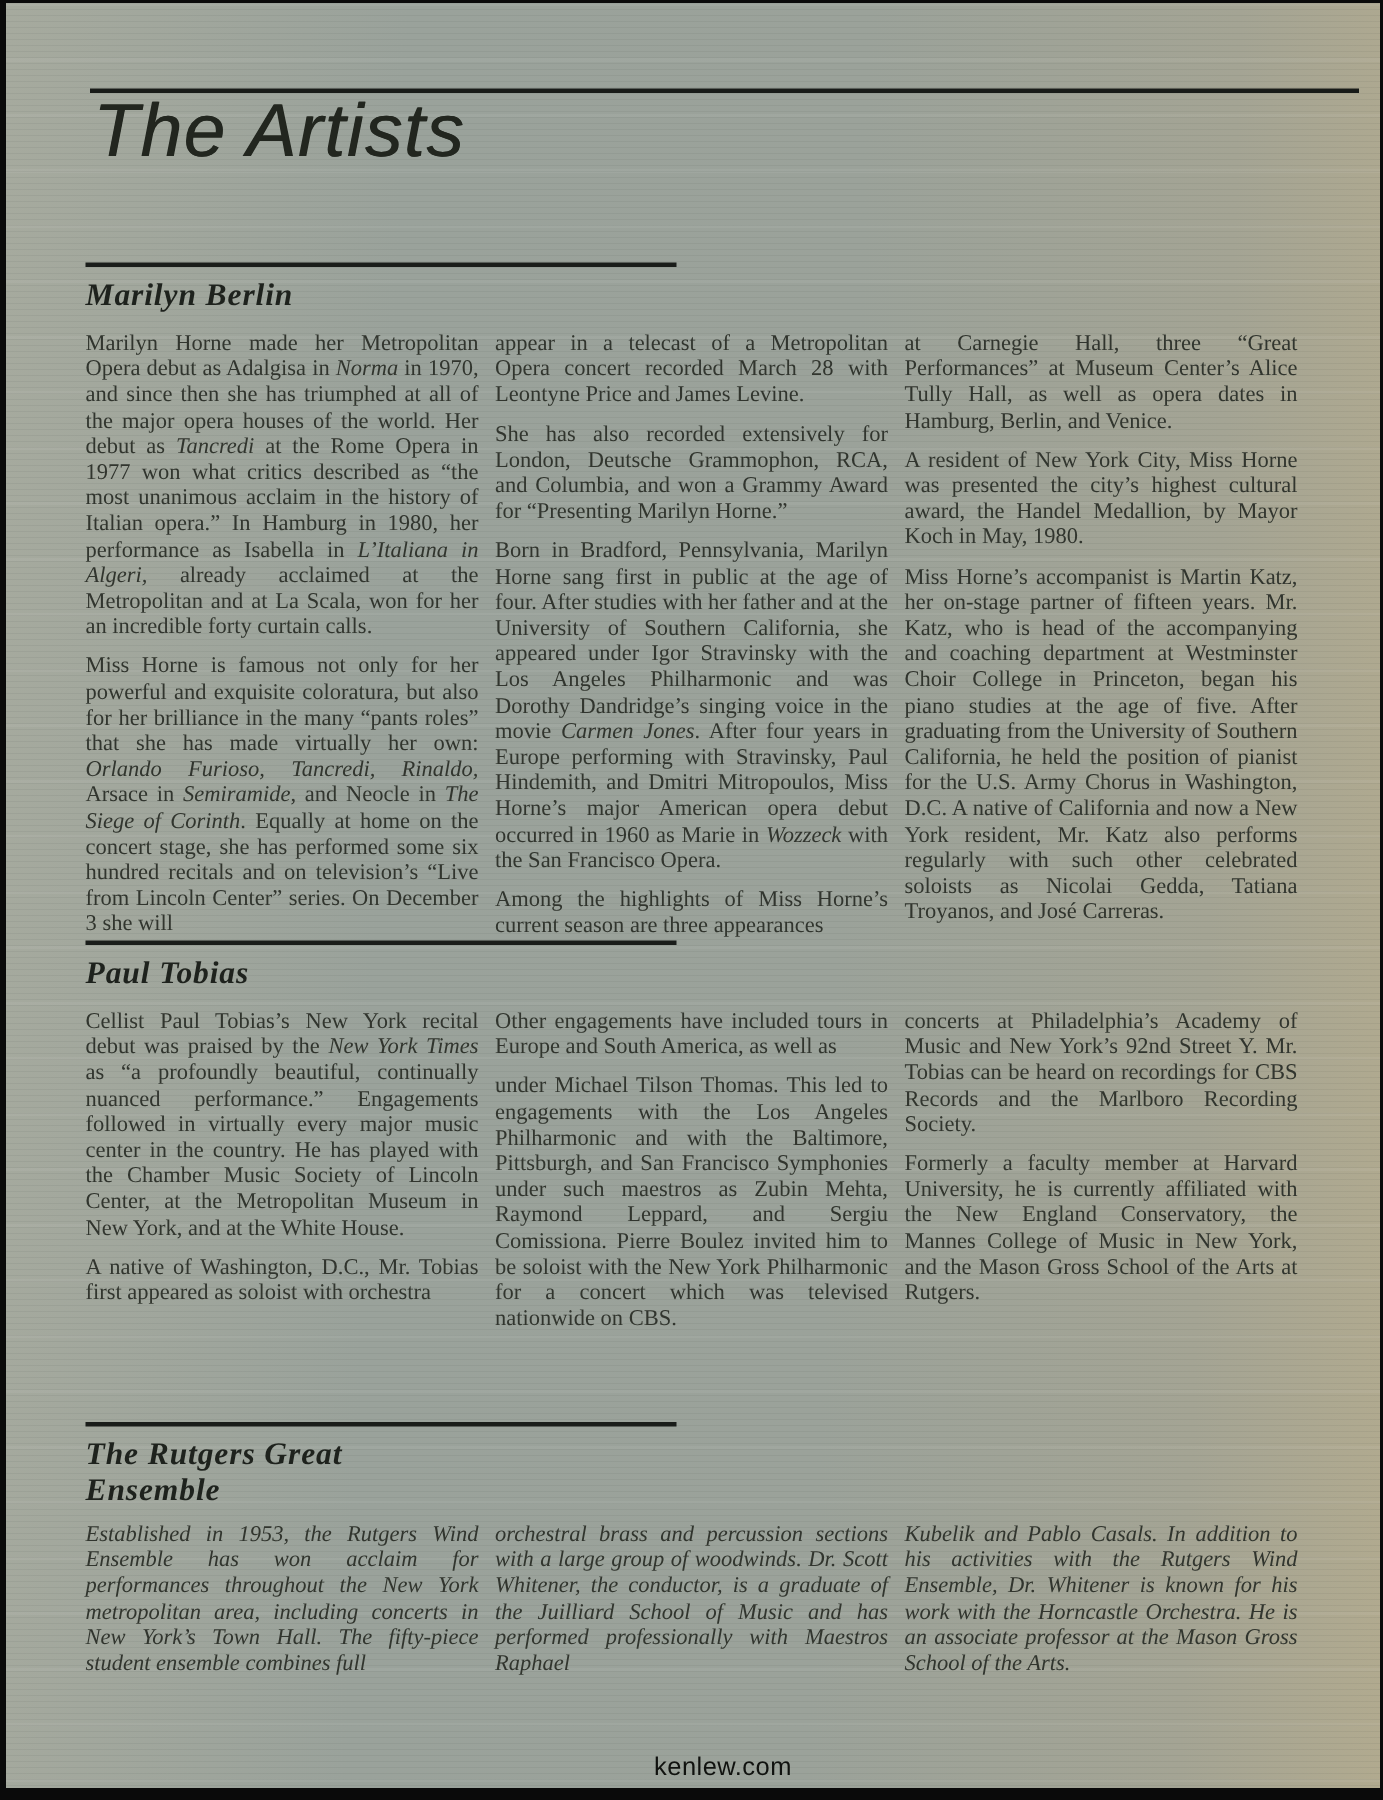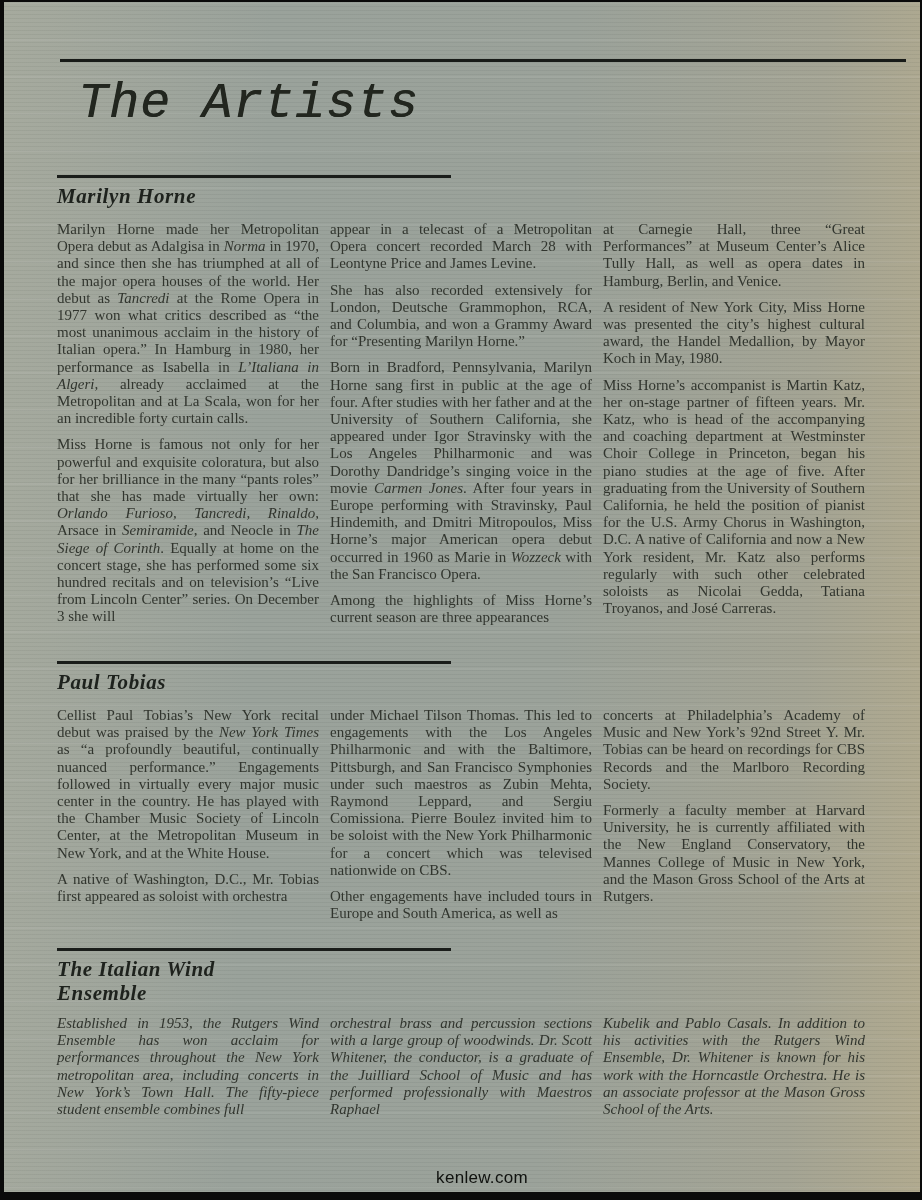--- a/index.html
+++ b/index.html
@@ -12,30 +12,30 @@
     position:absolute;left:4px;top:2px;right:2px;bottom:8px;
     background:
       repeating-linear-gradient(180deg, rgba(30,40,35,0.06) 0 1px, rgba(0,0,0,0) 1px 4px),
       repeating-linear-gradient(180deg, rgba(255,255,255,0.05) 0 2px, rgba(0,0,0,0) 2px 37px),
       linear-gradient(92deg,#a6aa9e 0%,#9aa29b 28%,#9ba29a 60%,#a4a494 86%,#b1aa8f 100%);
   }
   .title-rule{
     position:absolute;left:56px;top:57px;width:846px;height:3px;background:#181b18;
   }
   .page-title{
-    position:absolute;left:58px;top:58px;margin:16px;
-    font-family:Liberation Mono, monospace;
+    position:absolute;left:58px;top:58px;margin:0;
+    font-family:Liberation Sans, sans-serif;
     font-style:italic;font-weight:400;font-size:50px;line-height:1.1;
     letter-spacing:1px;color:#22261f;
     text-shadow:0.4px 0 0 #22261f;
     text-align:center;
   }
   .sec{position:absolute;left:53px;width:808px;}
   .sec-marilyn{top:173px;}
-  .sec-tobias{top:659px;}
+  .sec-tobias{top:625px;}
   .sec-rutgers{top:946px;}
   .sec-rule{height:3px;width:394px;background:#1a1d1a;}
   .sec h2{
     margin:6px 0 0;font-size:21px;line-height:24px;
     font-style:italic;font-weight:700;letter-spacing:0.6px;color:#1e221d;
   }
   .sec-rutgers h2{width:240px;}
   .cols{display:flex;gap:11px;margin-top:13px;}
   .sec-rutgers .cols{margin-top:10px;font-style:italic;}
   .col{width:262px;font-size:15px;line-height:17.2px;color:#31352e;}
@@ -51,21 +51,21 @@
 </head>
 <body>
 
 <div class="page">
 
   <div class="title-rule"></div>
   <h1 class="page-title">The Artists</h1>
 
   <section class="sec sec-marilyn">
     <div class="sec-rule"></div>
-    <h2>Marilyn Horne</h2>
+    <h2>Marilyn Berlin</h2>
     <div class="cols">
       <div class="col">
           <p><span>Marilyn Horne made her Metropolitan Opera debut as Adalgisa in </span><i>Norma</i><span> in 1970, and since then she has triumphed at all of the major opera houses of the world. Her debut as </span><i>Tancredi</i><span> at the Rome Opera in 1977 won what critics described as “the most unanimous acclaim in the history of Italian opera.” In Hamburg in 1980, her performance as Isabella in </span><i>L’Italiana in Algeri,</i><span> already acclaimed at the Metropolitan and at La Scala, won for her an incredible forty curtain calls.</span></p>
           <p><span>Miss Horne is famous not only for her powerful and exquisite coloratura, but also for her brilliance in the many “pants roles” that she has made virtually her own: </span><i>Orlando Furioso, Tancredi, Rinaldo,</i><span> Arsace in </span><i>Semiramide</i><span>, and Neocle in </span><i>The Siege of Corinth</i><span>. Equally at home on the concert stage, she has performed some six hundred recitals and on television’s “Live from Lincoln Center” series. On December 3 she will</span></p>
         </div>
       <div class="col">
           <p><span>appear in a telecast of a Metropolitan Opera concert recorded March 28 with Leontyne Price and James Levine.</span></p>
           <p><span>She has also recorded extensively for London, Deutsche Grammophon, RCA, and Columbia, and won a Grammy Award for “Presenting Marilyn Horne.”</span></p>
           <p><span>Born in Bradford, Pennsylvania, Marilyn Horne sang first in public at the age of four. After studies with her father and at the University of Southern California, she appeared under Igor Stravinsky with the Los Angeles Philharmonic and was Dorothy Dandridge’s singing voice in the movie </span><i>Carmen Jones</i><span>. After four years in Europe performing with Stravinsky, Paul Hindemith, and Dmitri Mitropoulos, Miss Horne’s major American opera debut occurred in 1960 as Marie in </span><i>Wozzeck</i><span> with the San Francisco Opera.</span></p>
           <p><span>Among the highlights of Miss Horne’s current season are three appearances</span></p>
@@ -80,33 +80,33 @@
 
   <section class="sec sec-tobias">
     <div class="sec-rule"></div>
     <h2>Paul Tobias</h2>
     <div class="cols">
       <div class="col">
           <p><span>Cellist Paul Tobias’s New York recital debut was praised by the </span><i>New York Times</i><span> as “a profoundly beautiful, continually nuanced performance.” Engagements followed in virtually every major music center in the country. He has played with the Chamber Music Society of Lincoln Center, at the Metropolitan Museum in New York, and at the White House.</span></p>
           <p><span>A native of Washington, D.C., Mr. Tobias first appeared as soloist with orchestra</span></p>
         </div>
       <div class="col">
+          <p><span>Other engagements have included tours in Europe and South America, as well as</span></p>
           <p><span>under Michael Tilson Thomas. This led to engagements with the Los Angeles Philharmonic and with the Baltimore, Pittsburgh, and San Francisco Symphonies under such maestros as Zubin Mehta, Raymond Leppard, and Sergiu Comissiona. Pierre Boulez invited him to be soloist with the New York Philharmonic for a concert which was televised nationwide on CBS.</span></p>
-          <p><span>Other engagements have included tours in Europe and South America, as well as</span></p>
         </div>
       <div class="col">
           <p><span>concerts at Philadelphia’s Academy of Music and New York’s 92nd Street Y. Mr. Tobias can be heard on recordings for CBS Records and the Marlboro Recording Society.</span></p>
           <p><span>Formerly a faculty member at Harvard University, he is currently affiliated with the New England Conservatory, the Mannes College of Music in New York, and the Mason Gross School of the Arts at Rutgers.</span></p>
         </div>
     </div>
   </section>
 
   <section class="sec sec-rutgers">
     <div class="sec-rule"></div>
-    <h2>The Italian Wind Ensemble</h2>
+    <h2>The Rutgers Great Ensemble</h2>
     <div class="cols">
       <div class="col">
           <p><span>Established in 1953, the Rutgers Wind Ensemble has won acclaim for performances throughout the New York metropolitan area, including concerts in New York’s Town Hall. The fifty-piece student ensemble combines full</span></p>
         </div>
       <div class="col">
           <p><span>orchestral brass and percussion sections with a large group of woodwinds. Dr. Scott Whitener, the conductor, is a graduate of the Juilliard School of Music and has performed professionally with Maestros Raphael</span></p>
         </div>
       <div class="col">
           <p><span>Kubelik and Pablo Casals. In addition to his activities with the Rutgers Wind Ensemble, Dr. Whitener is known for his work with the Horncastle Orchestra. He is an associate professor at the Mason Gross School of the Arts.</span></p>
         </div>

